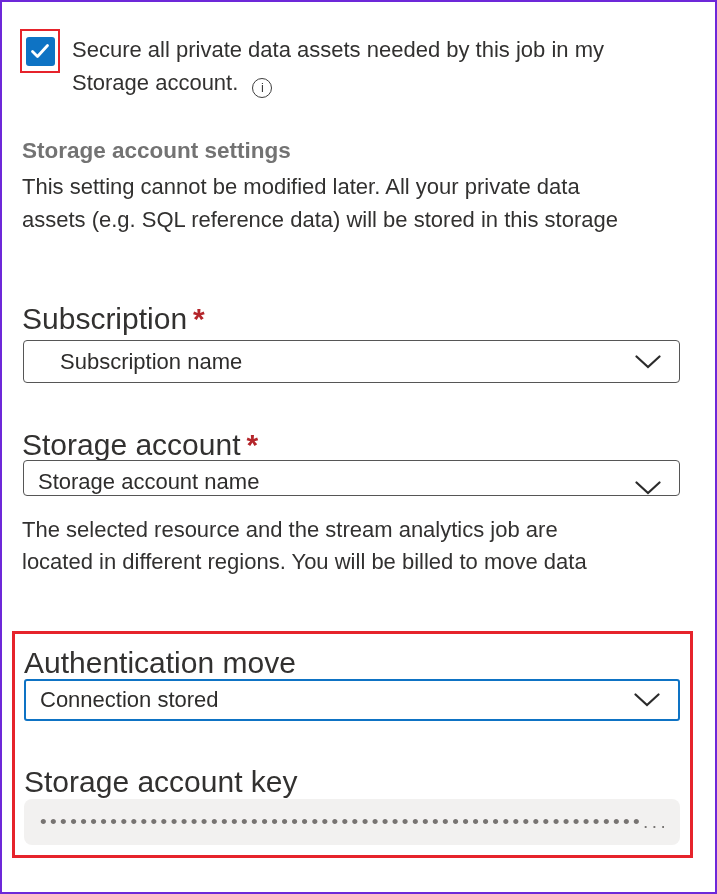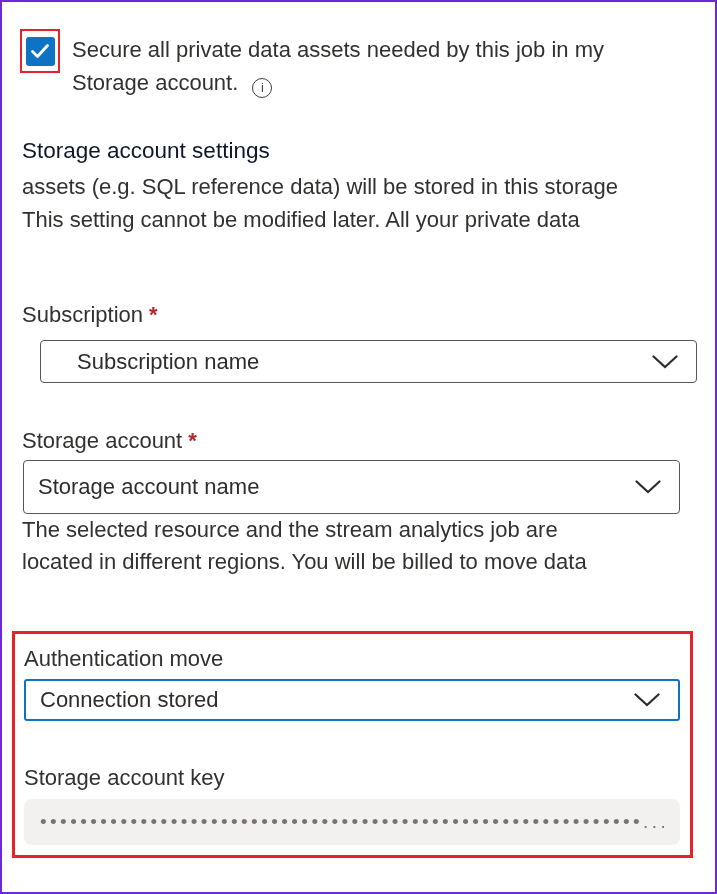--- a/index.html
+++ b/index.html
@@ -20,24 +20,24 @@
     width:29px;height:29px;background:#0e73c4;border-radius:3px;
     display:flex;align-items:center;justify-content:center;cursor:pointer;
   }
   .cb-label{left:70px;top:31px;width:600px;}
   .info-icon{
     display:inline-flex;align-items:center;justify-content:center;
     width:20px;height:20px;border:1.6px solid #3d3d3d;border-radius:50%;
     font-size:13px;color:#3d3d3d;margin-left:14px;vertical-align:-2px;
     box-sizing:border-box;font-weight:400;cursor:pointer;
   }
-  .heading{left:20px;top:136px;font-size:22.5px;font-weight:normal;color:#0f172a;}
+  .heading{left:20px;top:136px;font-size:22.5px;font-weight:bold;color:#737373;}
   .para{left:20px;top:169px;line-height:32.5px;}
   .para span{display:block;white-space:nowrap;}
-  .field-label{font-size:22px;color:#323130;}
+  .field-label{font-size:30px;color:#323130;}
   .req{color:#b4262b;font-weight:600;margin-left:6px;}
   .select{
     box-sizing:border-box;height:43px;width:657px;background:#fff;
     border:1px solid #565656;border-radius:4px;display:flex;align-items:center;
     padding:0 18px 0 14px;cursor:pointer;
   }
   .select .val{font-size:22px;color:#2e2d2c;flex:1;white-space:nowrap;overflow:hidden;}
   .chev{flex:none;display:block;}
   .red-box{
     left:10px;top:629px;width:681px;height:227px;box-sizing:border-box;
@@ -69,38 +69,38 @@
 
   <div class="abs cb-label txt">
     <div>Secure all private data assets needed by this job in my</div>
     <div>
       <span>Storage account.</span><span class="info-icon">i</span>
     </div>
   </div>
 
   <div class="abs heading">Storage account settings</div>
   <div class="abs para txt">
+    <span>This setting cannot be modified later. All your private data</span>
     <span>assets (e.g. SQL reference data) will be stored in this storage</span>
-    <span>This setting cannot be modified later. All your private data</span>
   </div>
 
   <div class="abs field-label" style="left:20px;top:300px;">
     <span>Subscription</span><span class="req">*</span>
   </div>
-  <div class="abs select" style="left:38px;top:338px;padding-left:36px;">
+  <div class="abs select" style="left:21px;top:338px;padding-left:36px;">
     <span class="val">Subscription name</span>
     <svg class="chev" width="26" height="14" viewBox="0 0 26 14">
       <path d="M1.5 1.5 L13 12 L24.5 1.5" fill="none" stroke="#2b2b2b" stroke-width="2.2" stroke-linecap="round"></path>
     </svg>
   </div>
 
   <div class="abs field-label" style="left:20px;top:426px;">
     <span>Storage account</span><span class="req">*</span>
   </div>
-  <div class="abs select" style="left:21px;top:458px;height:54px;">
+  <div class="abs select" style="left:21px;top:458px;height:36px;align-items:flex-end;">
     <span class="val">Storage account name</span>
     <svg class="chev" width="26" height="14" viewBox="0 0 26 14">
       <path d="M1.5 1.5 L13 12 L24.5 1.5" fill="none" stroke="#2b2b2b" stroke-width="2.2" stroke-linecap="round"></path>
     </svg>
   </div>
 
   <div class="abs para txt" style="left:20px;top:512px;line-height:32px;">
     <span>The selected resource and the stream analytics job are</span>
     <span>located in different regions. You will be billed to move data</span>
   </div>

